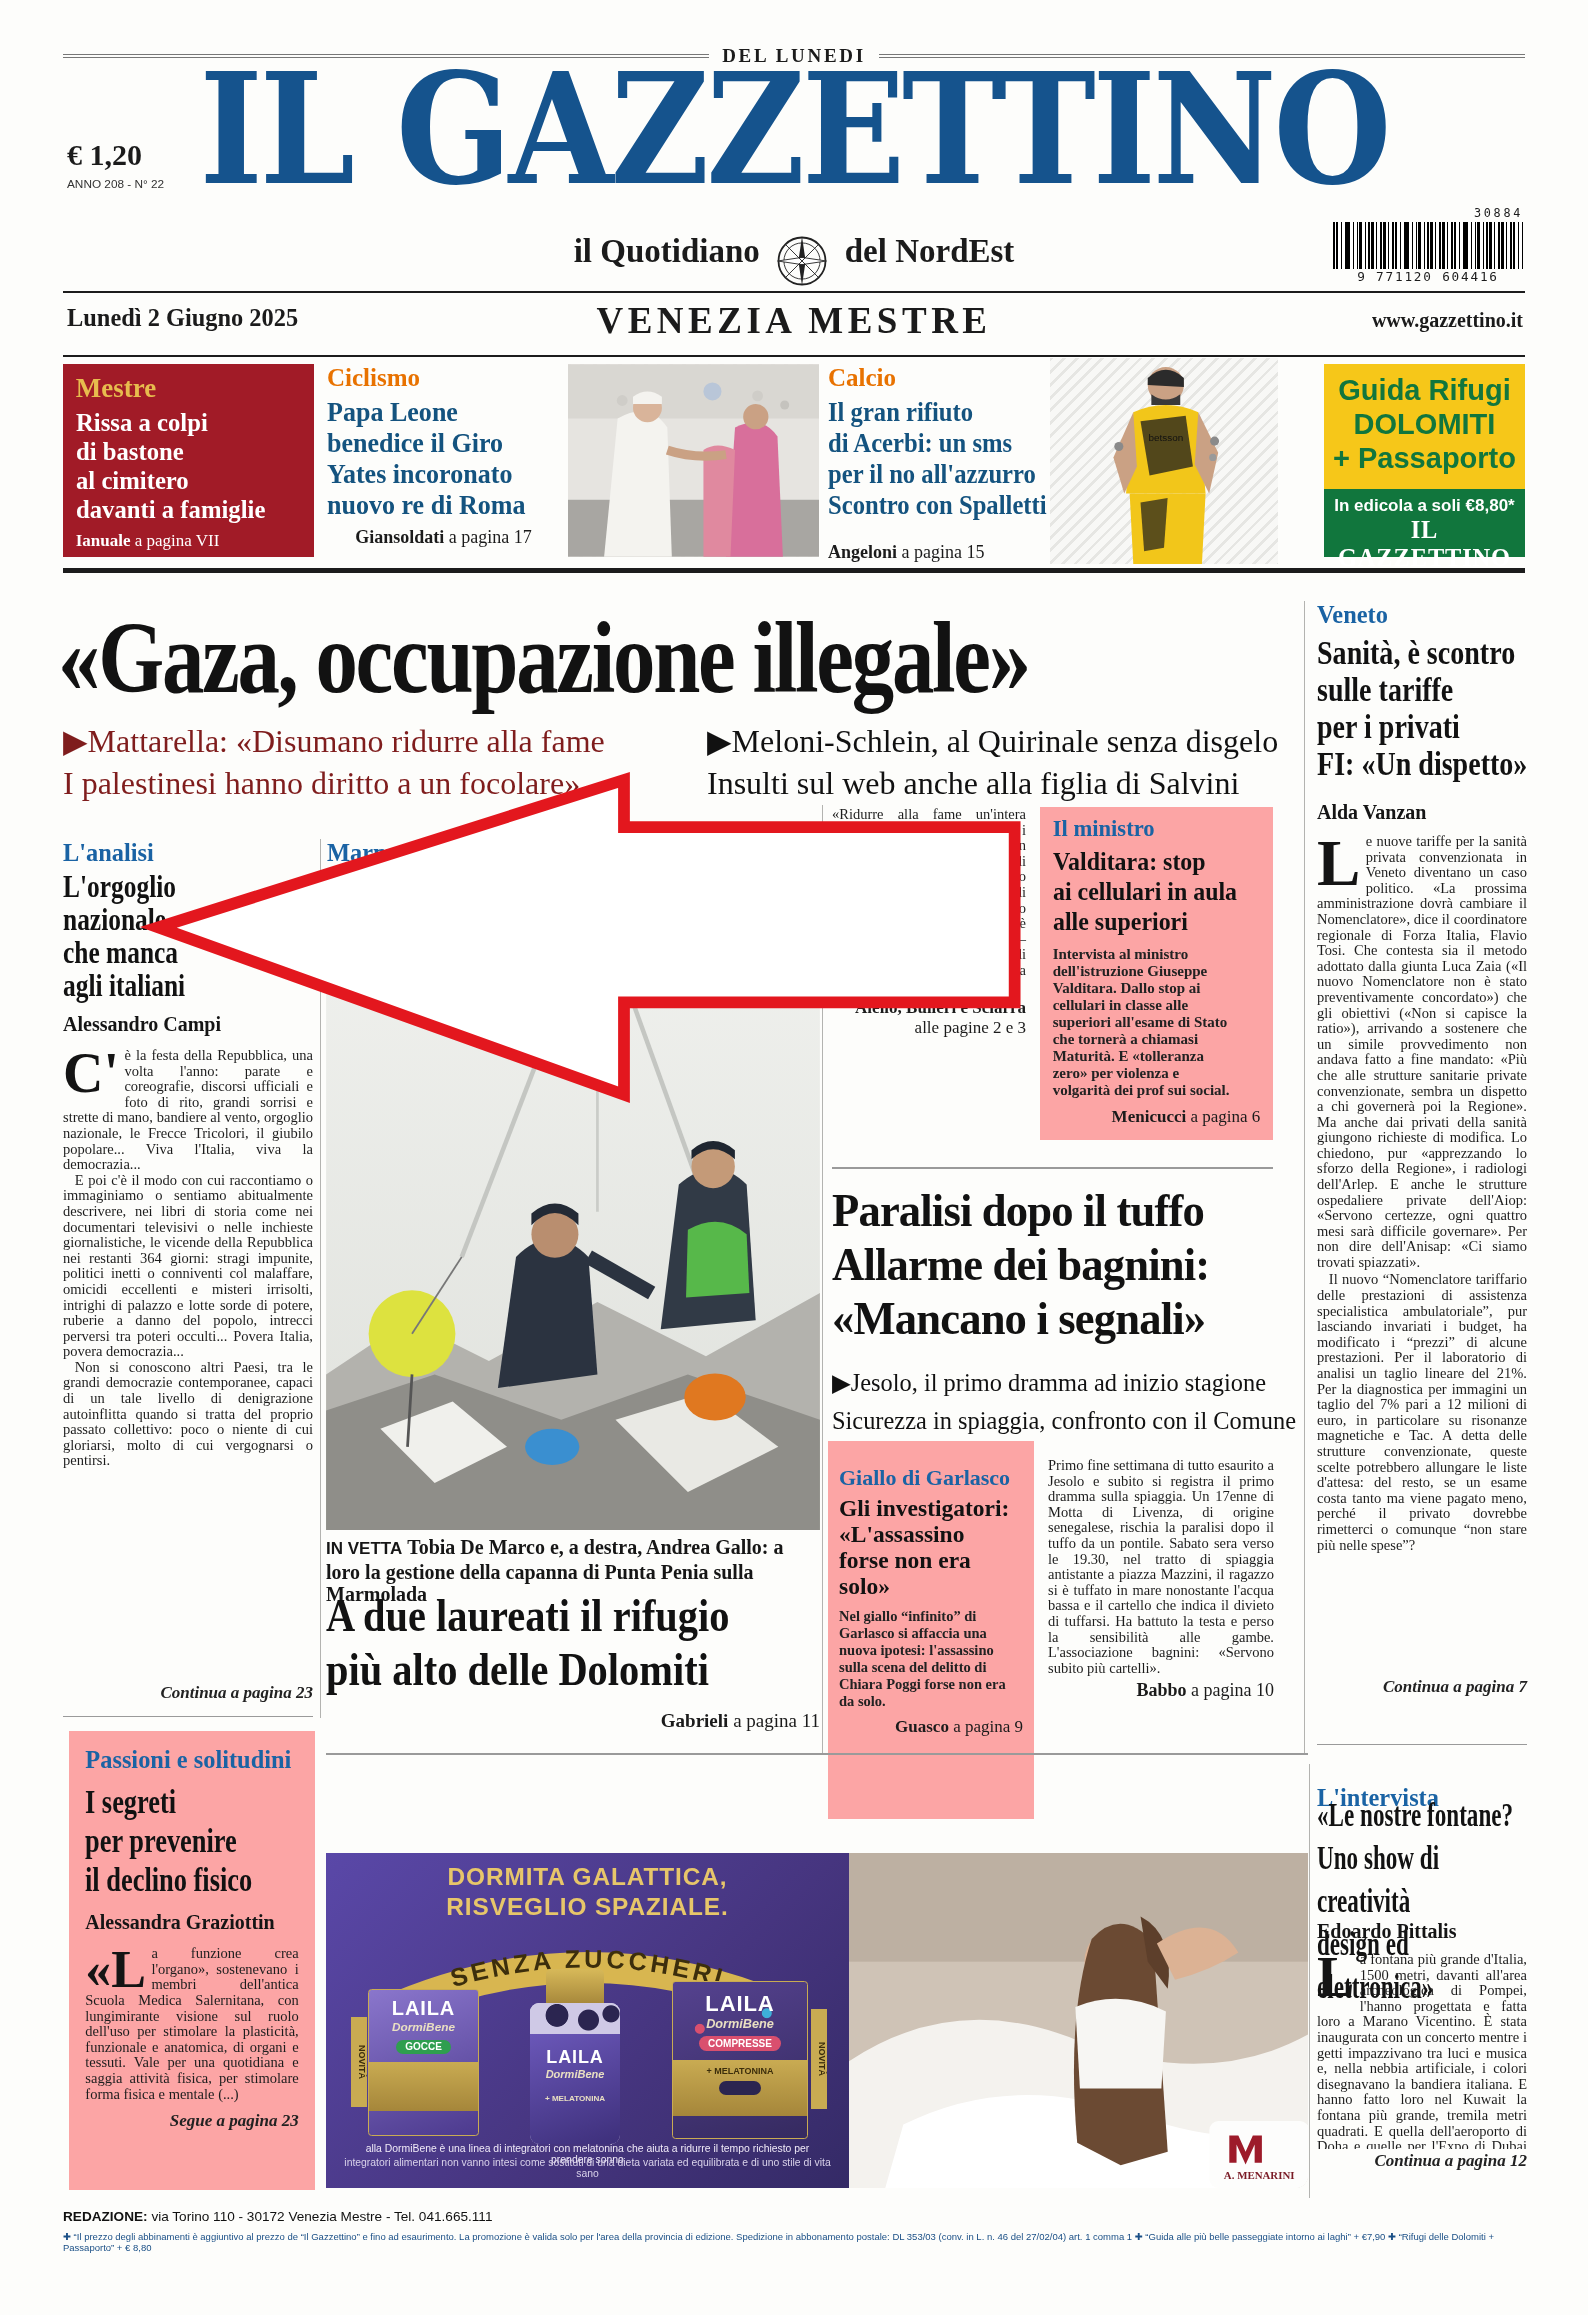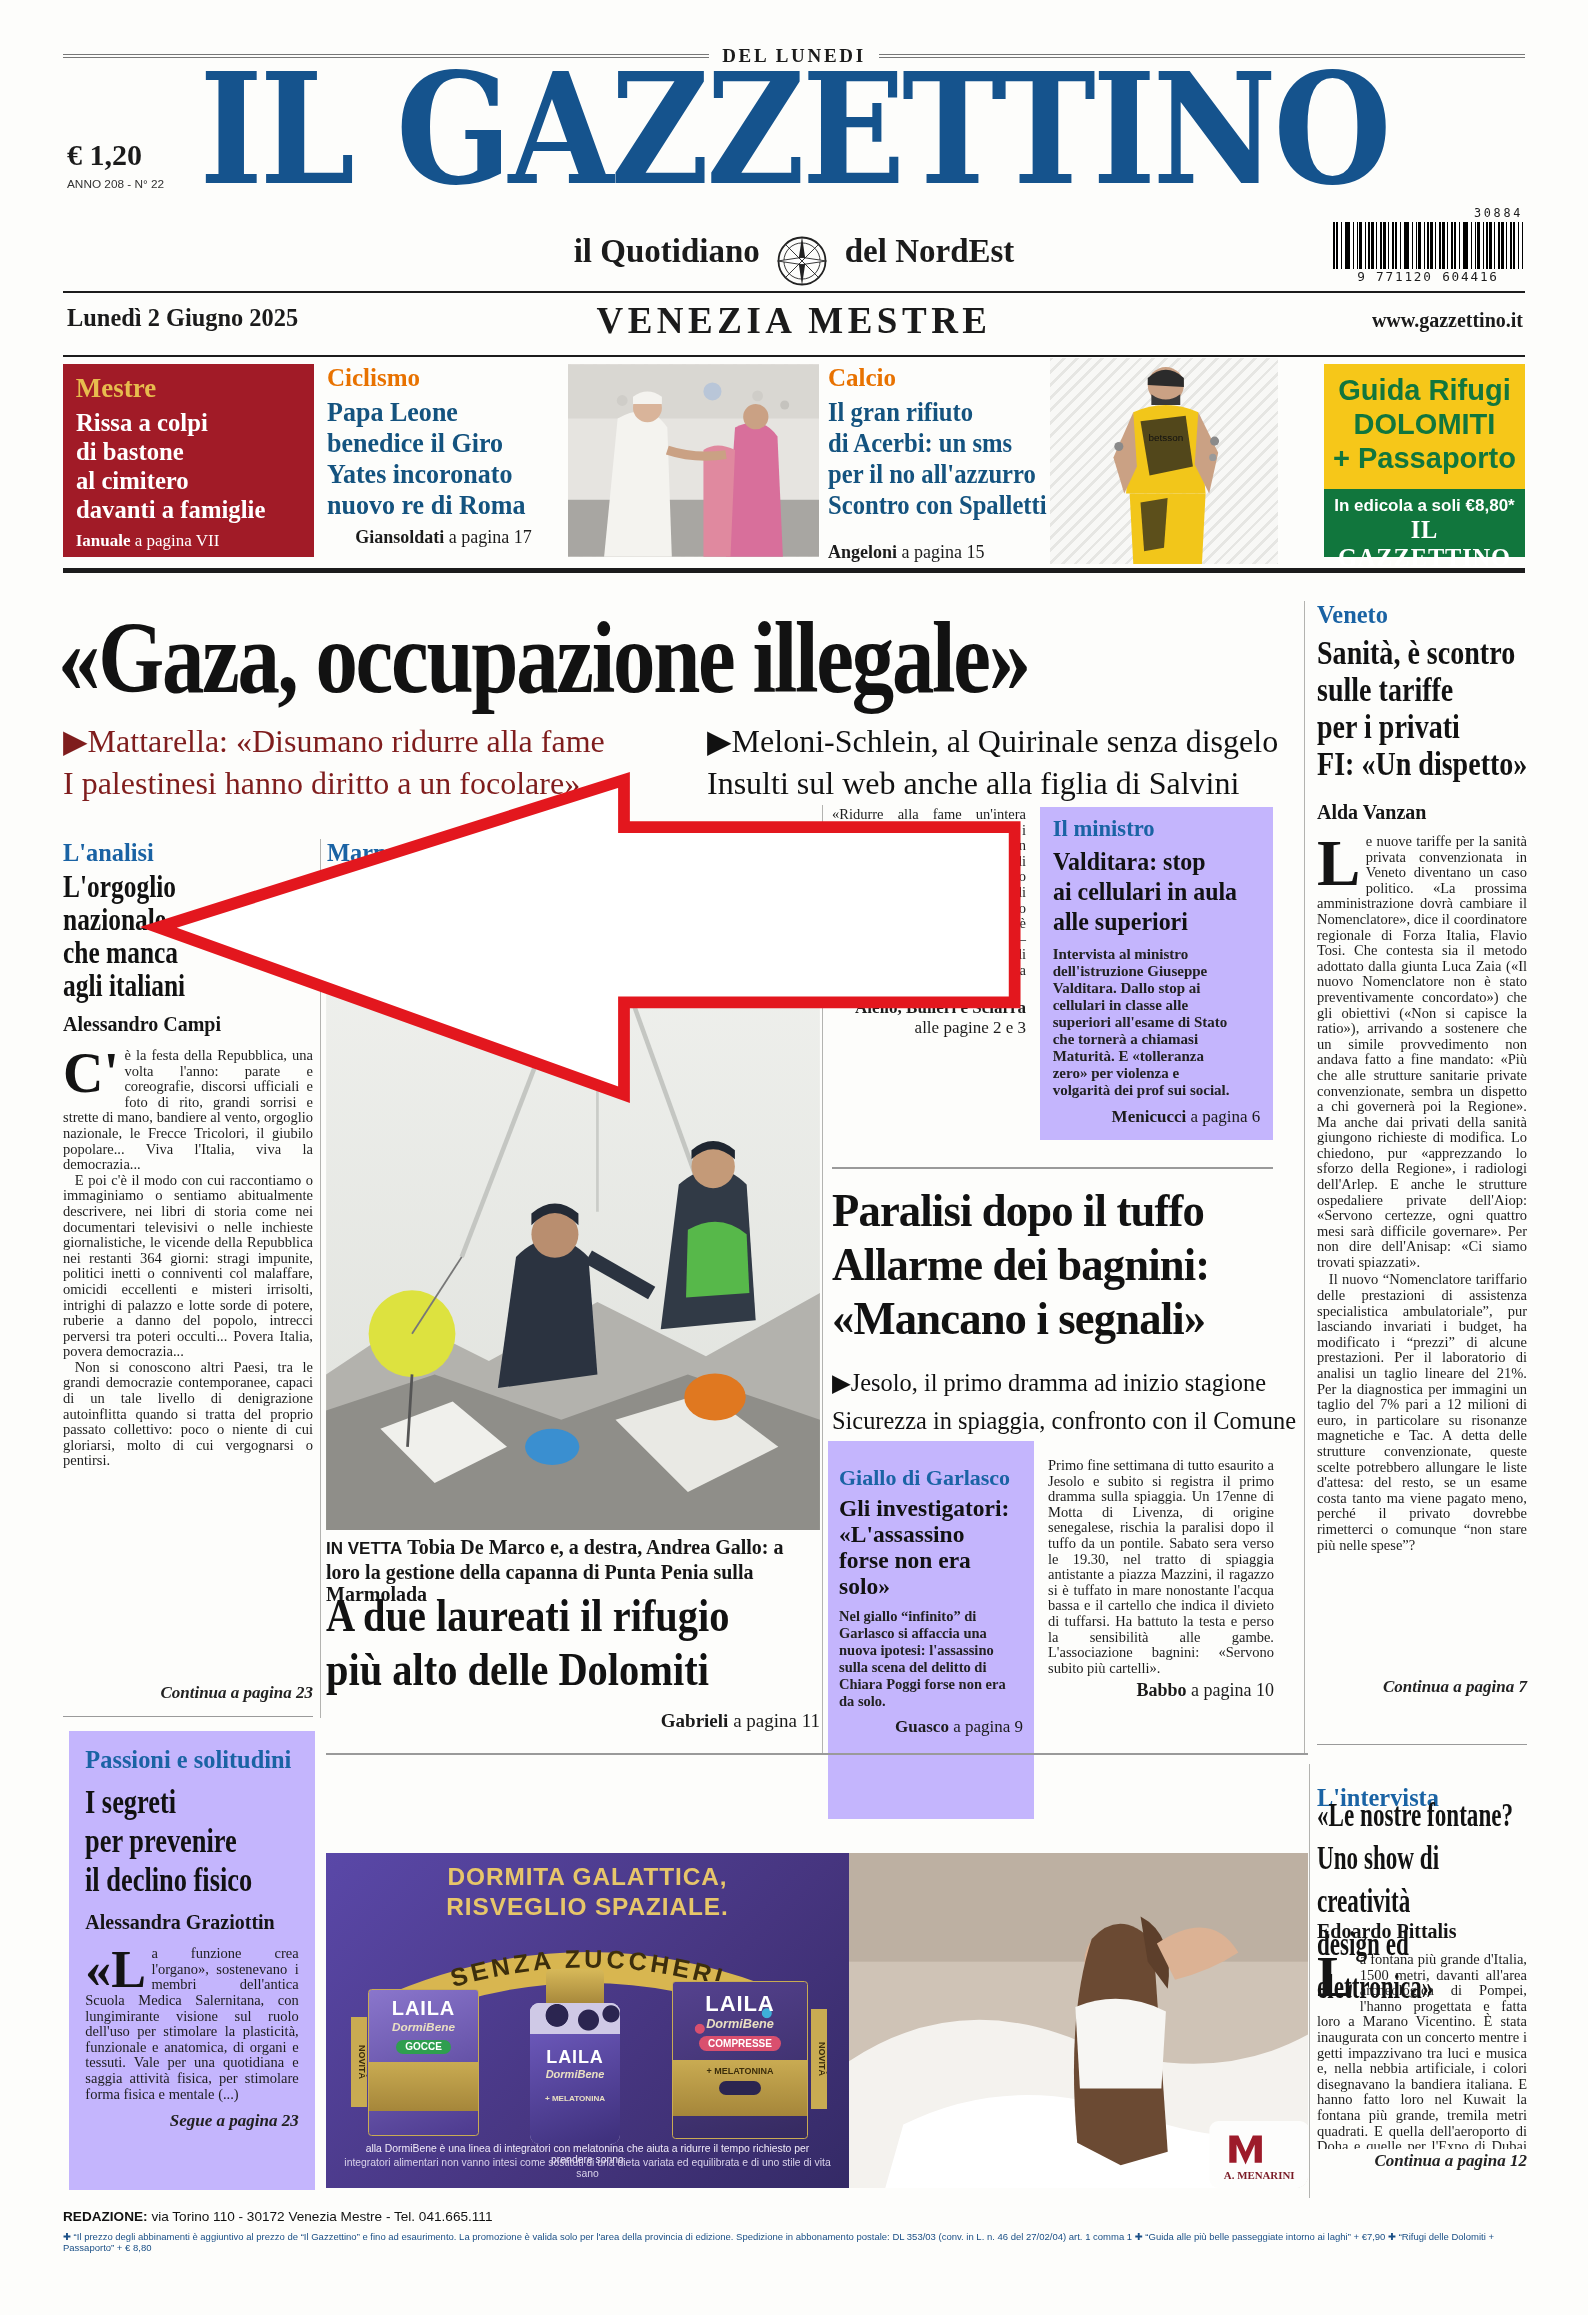--- a/index.html
+++ b/index.html
@@ -16,21 +16,21 @@
   .hl{font-family:"Liberation Serif",serif;font-weight:bold;color:#121212;}
   .sqz{transform-origin:0 0;}
   .hr{background:#1c1c1c;}
   .hairline{background:#9a9a9a;}
   .vline{background:#b3b3b0;width:0.9px;}
   .body16{font-size:14.5px;line-height:15.6px;text-align:justify;color:#1d1d1d;}
   .cont{font-style:italic;font-weight:bold;font-size:17px;text-align:right;color:#222;}
   .byl{font-weight:bold;font-size:20px;color:#151515;}
   .pgref{font-size:17px;}
   .pgref .nm{font-weight:bold;}
-  .graybox{background:#c4b5fd;}
+  .graybox{background:#fca5a5;}
   .dropcap{float:left;font-weight:bold;color:#141414;line-height:.82;margin:2.7px 5.4px 0 0;}
   .hatch{background:repeating-linear-gradient(135deg,#e6e6e3 0 2.7px,#f8f8f6 2.7px 9px);}
   .ind{text-indent:11.8px;}
 </style>
 </head>
 <body>
 
 <div id="page">
 
   <div class="abs" style="left:63px;right:63px;top:45px;display:flex;align-items:center;gap:12.7px;">

